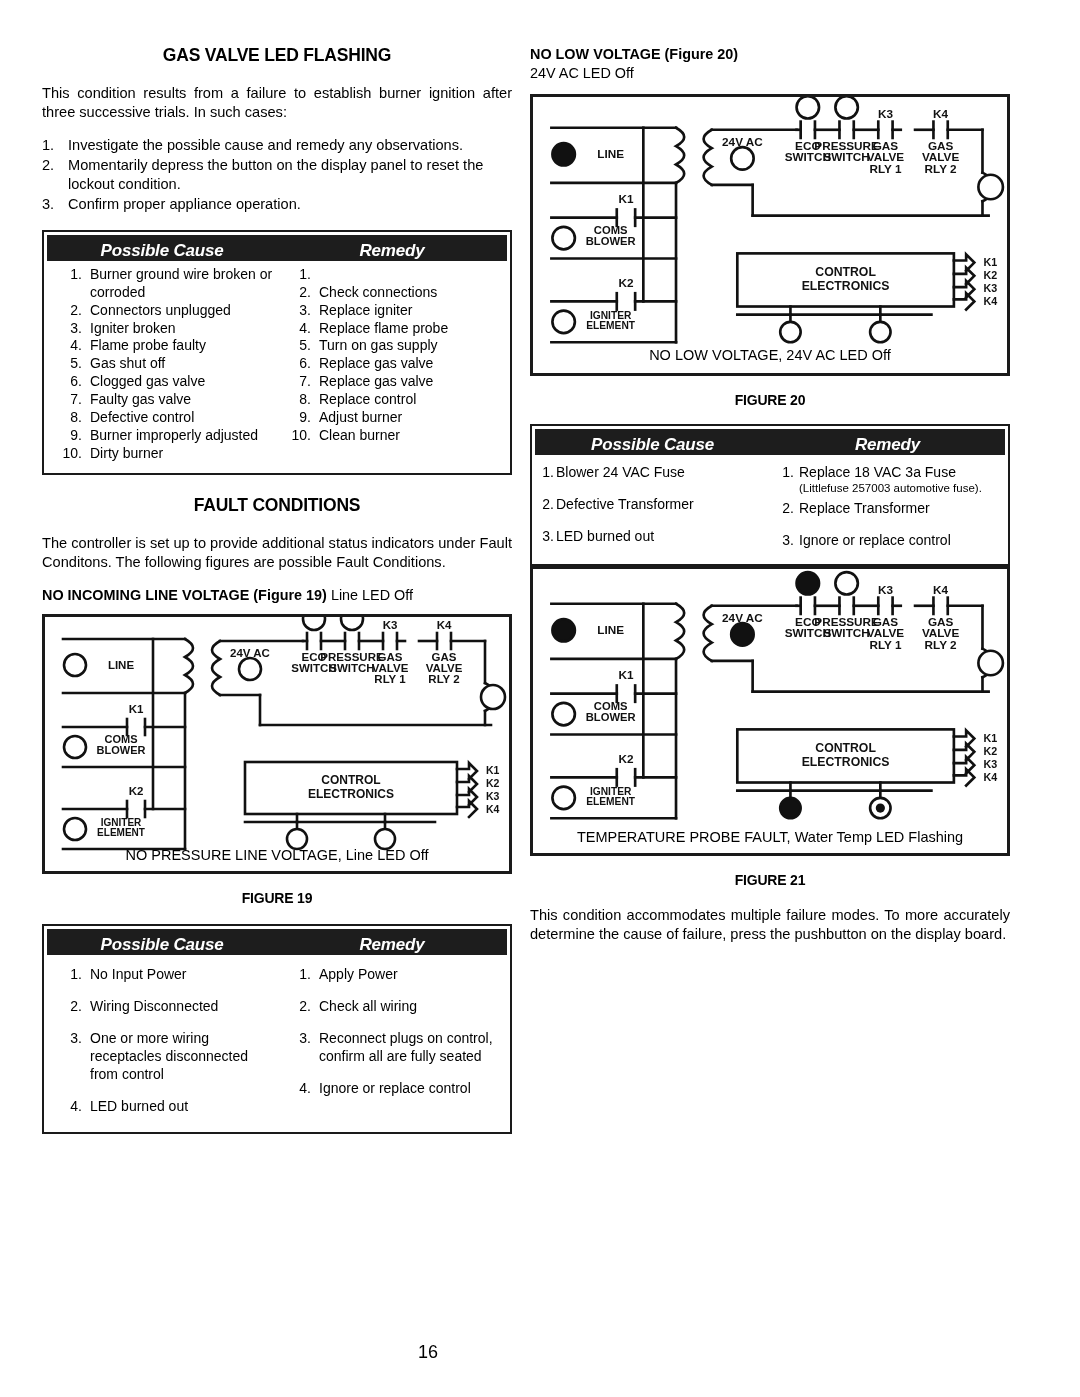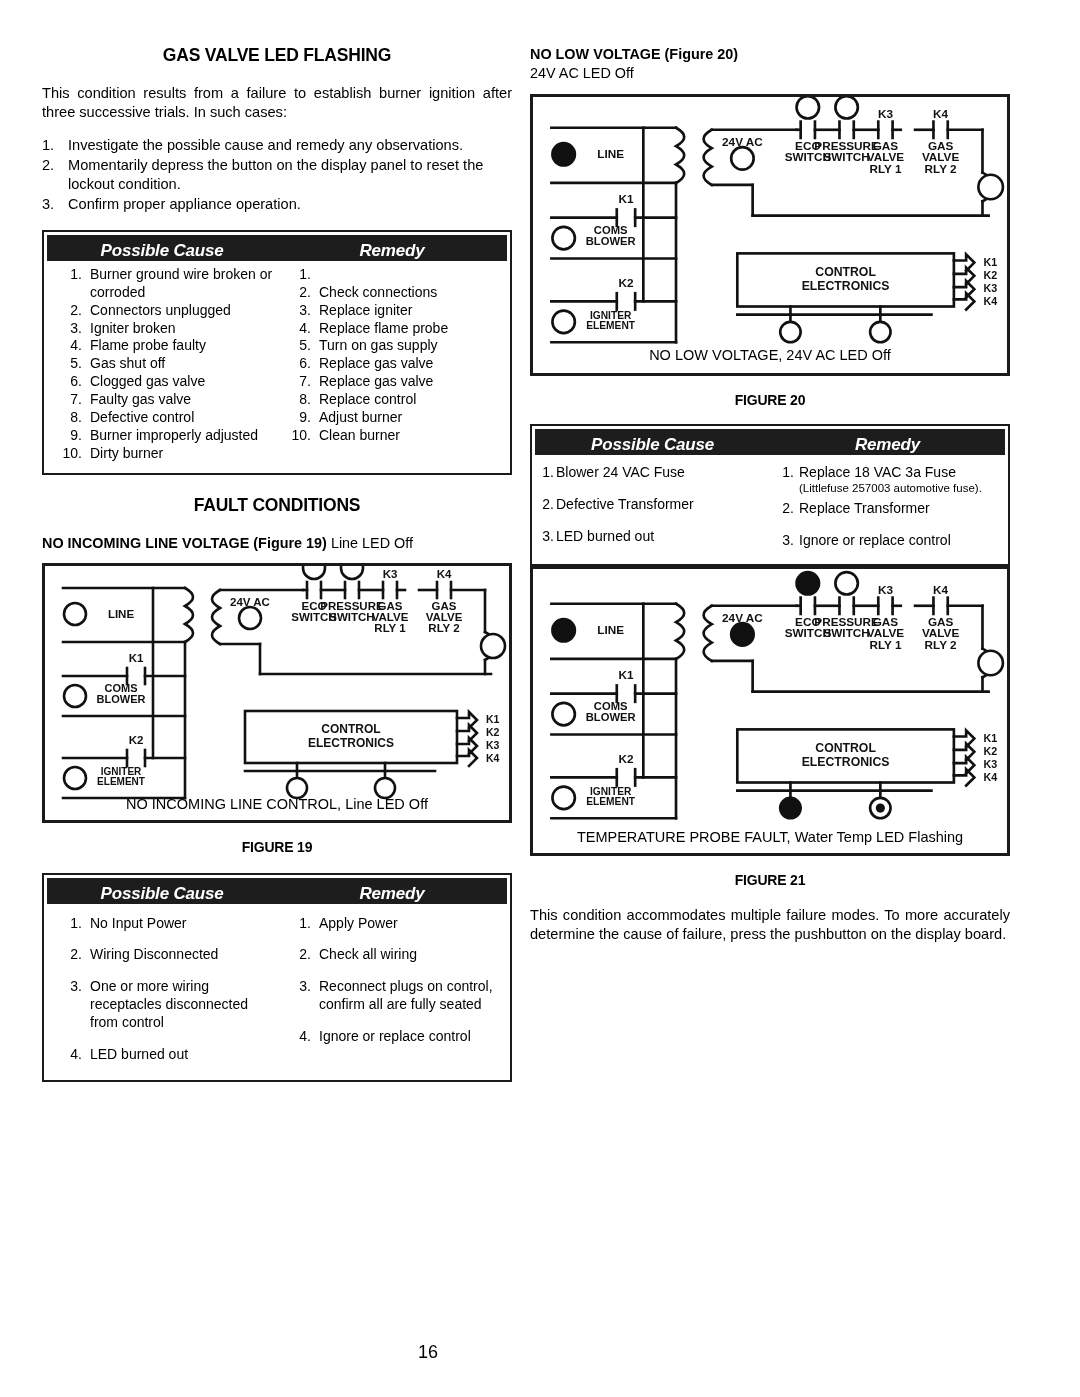--- a/index.html
+++ b/index.html
@@ -188,20 +188,21 @@
                 <span class="n">10.</span>
                 <span class="t">Clean burner</span>
               </li>
           </ul>
         </div>
       </div>
     </div>
 
     <h1 class="section mt">FAULT CONDITIONS</h1>
 
+    <p class="body">The controller is set up to provide additional status indicators under Fault Conditons. The following figures are possible Fault Conditions.</p>
 
     <h2 class="sub">
       <span>NO INCOMING LINE VOLTAGE (Figure 19)</span>
       <span class="light">Line LED Off</span>
     </h2>
 
     <div class="figbox" style="height:260px;">
       <svg class="figsvg" viewBox="0 0 464 254" width="100%" height="254">
         <g stroke="#111" stroke-width="2.6" fill="none" stroke-linecap="square">
 
@@ -298,21 +299,21 @@
           <text x="399" y="55">VALVE</text>
           <text x="399" y="66">RLY 2</text>
           <text x="306" y="167" font-size="12">CONTROL</text>
           <text x="306" y="181" font-size="12">ELECTRONICS</text>
           <text x="441" y="157" font-size="10.5" text-anchor="start">K1</text>
           <text x="441" y="170" font-size="10.5" text-anchor="start">K2</text>
           <text x="441" y="183" font-size="10.5" text-anchor="start">K3</text>
           <text x="441" y="196" font-size="10.5" text-anchor="start">K4</text>
         </g>
       </svg>
-      <div class="figcap-inner" style="bottom:8px;">NO INCOMING LINE CONTROL, Line LED Off</div>
+      <div class="figcap-inner" style="bottom:8px;">NO PRESSURE LINE VOLTAGE, Line LED Off</div>
     </div>
     <div class="figlabel">FIGURE 19</div>
 
     <div class="crtable loose" style="margin-top:18px;">
       <div class="hdr">
         <div>Possible Cause</div>
         <div>Remedy</div>
       </div>
       <div class="rows" style="padding:10px 0 10px 0;">
         <div class="cc">

